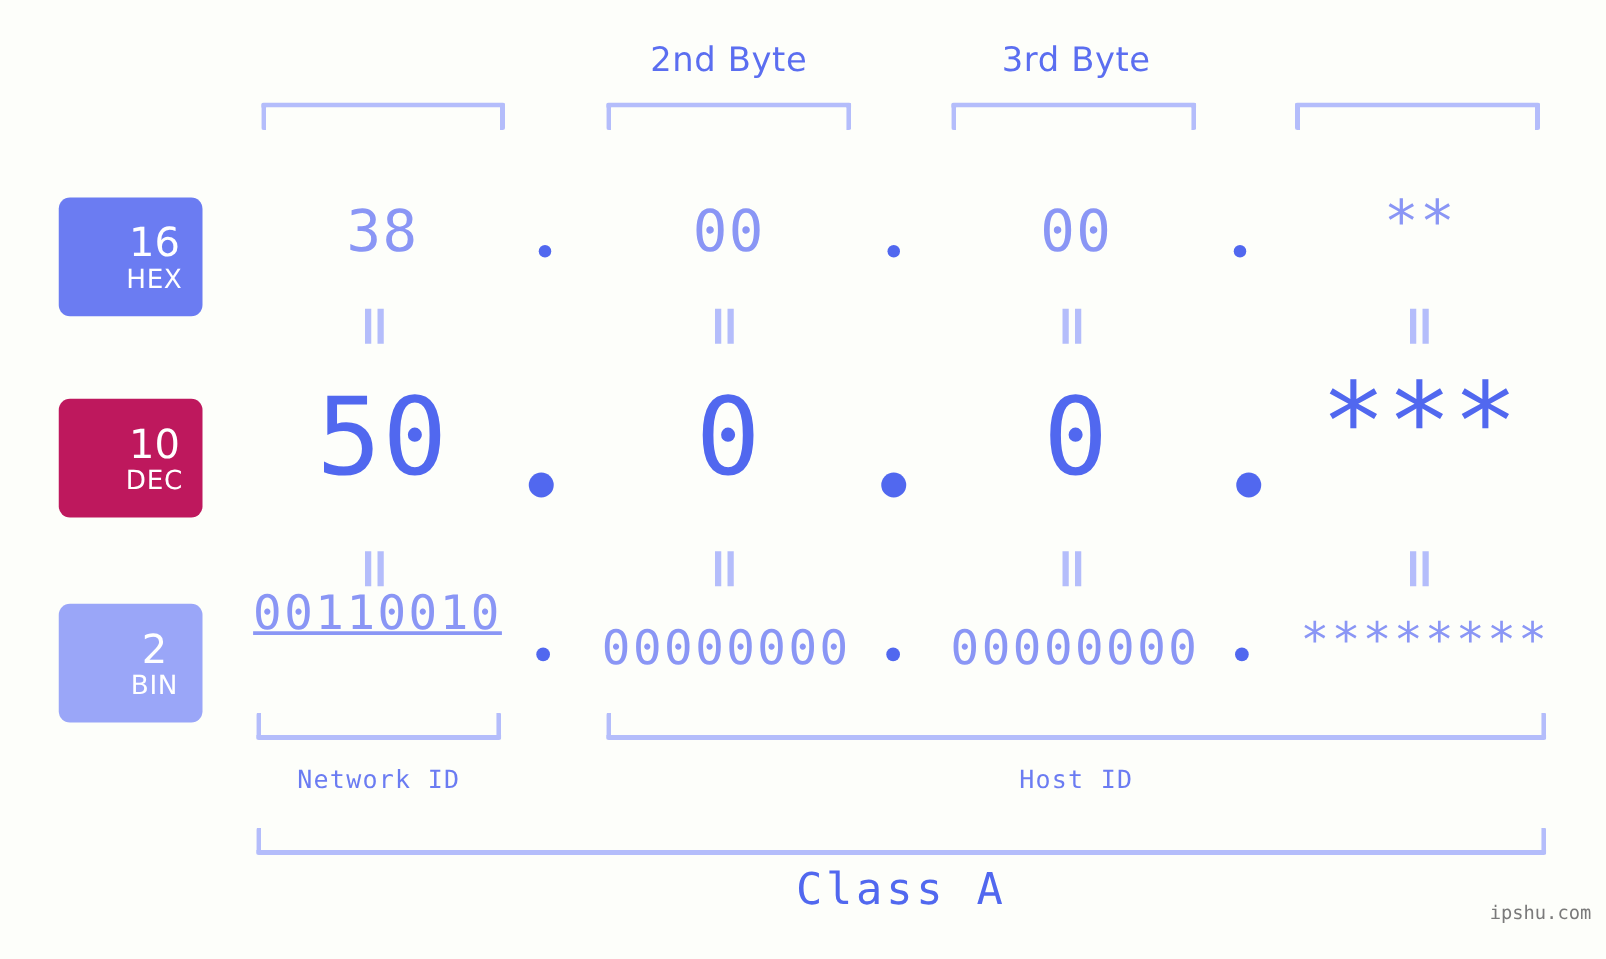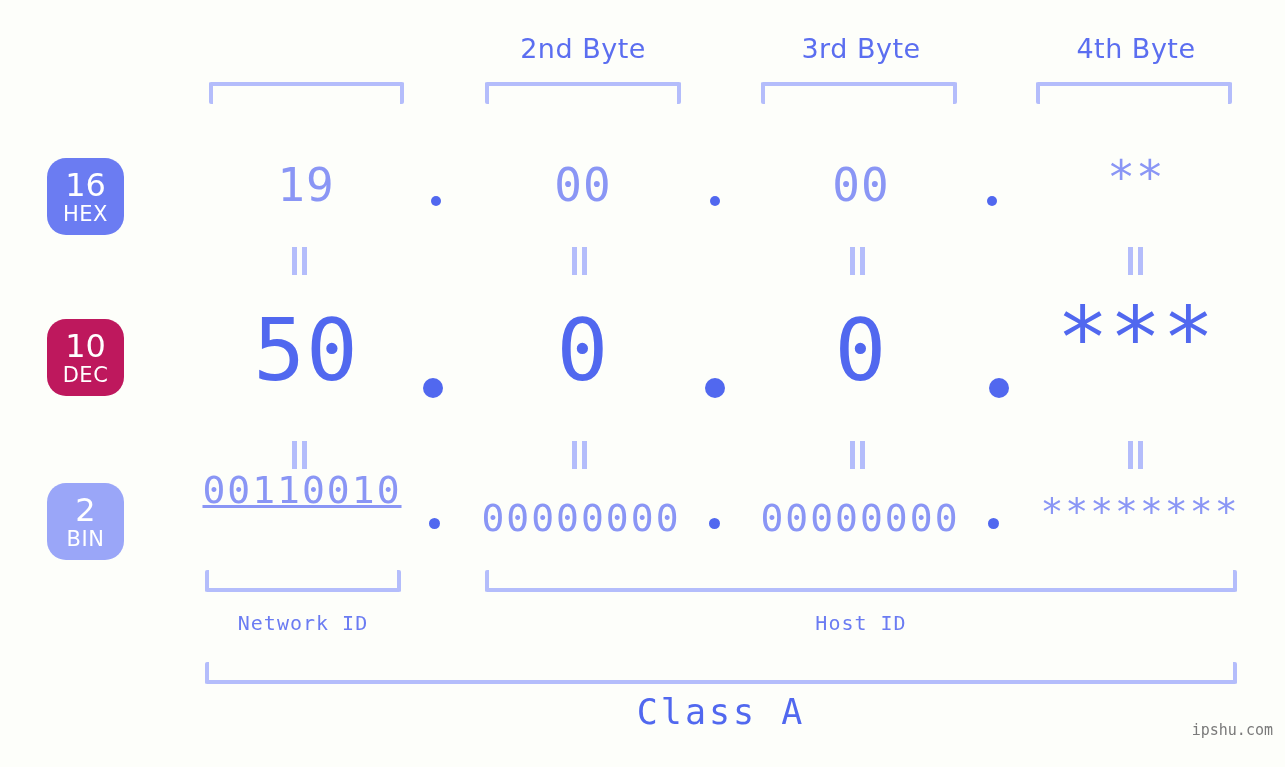--- a/index.html
+++ b/index.html
@@ -52,29 +52,30 @@
     border-top: none;
     height: 22px;
     border-radius: 2px;
   }
 
   
   .badge {
     position: absolute;
     left: 47px;
     width: 77px;
-    height: 77px;
-    border-radius: 19px;
+    height: 95px;
+    border-radius: 9px;
     color: #ffffff;
     font-family: "DejaVu Sans", sans-serif;
     display: flex;
     flex-direction: column;
     align-items: center;
     justify-content: center;
     line-height: 1;
+    padding-left: 38px;
   }
   .badge .num {
     font-size: 32px;
     font-weight: 400;
     letter-spacing: 0px;
   }
   .badge .nm {
     font-size: 21px;
     font-weight: 400;
     margin-top: 3px;
@@ -166,42 +167,41 @@
     letter-spacing: 0px;
   }
 </style>
 </head>
 <body>
 
 <div class="stage">
 
   <div class="byte-label" style="left:473px;">2nd Byte</div>
   <div class="byte-label" style="left:751px;">3rd Byte</div>
-  <div class="byte-label" style="left:1026px;">4th Byte</div>
 
   <div class="bracket bracket-down" style="left:209px; top:82px; width:195px;"></div>
   <div class="bracket bracket-down" style="left:485px; top:82px; width:196px;"></div>
   <div class="bracket bracket-down" style="left:761px; top:82px; width:196px;"></div>
   <div class="bracket bracket-down" style="left:1036px; top:82px; width:196px;"></div>
 
   <div class="badge" style="top:158px; background:#6b7cf2;">
     <span class="num">16</span>
     <span class="nm">HEX</span>
   </div>
   <div class="badge" style="top:319px; background:#be185d;">
     <span class="num">10</span>
     <span class="nm">DEC</span>
   </div>
   <div class="badge" style="top:483px; background:#9aa6f8;">
     <span class="num">2</span>
     <span class="nm">BIN</span>
   </div>
 
   <div class="row-hex">
-    <div class="valcell" style="left:196px; top:158px; width:220px;">19</div>
+    <div class="valcell" style="left:196px; top:158px; width:220px;">38</div>
     <div class="valcell" style="left:473px; top:158px; width:220px;">00</div>
     <div class="valcell" style="left:751px; top:158px; width:220px;">00</div>
     <div class="valcell" style="left:1026px; top:150px; width:220px;">**</div>
 
     <div class="dot dot-hex" style="left:431px; top:196px;"></div>
     <div class="dot dot-hex" style="left:710px; top:196px;"></div>
     <div class="dot dot-hex" style="left:987px; top:196px;"></div>
   </div>
 
   <div class="eqmark" style="left:291px; top:247px;">

